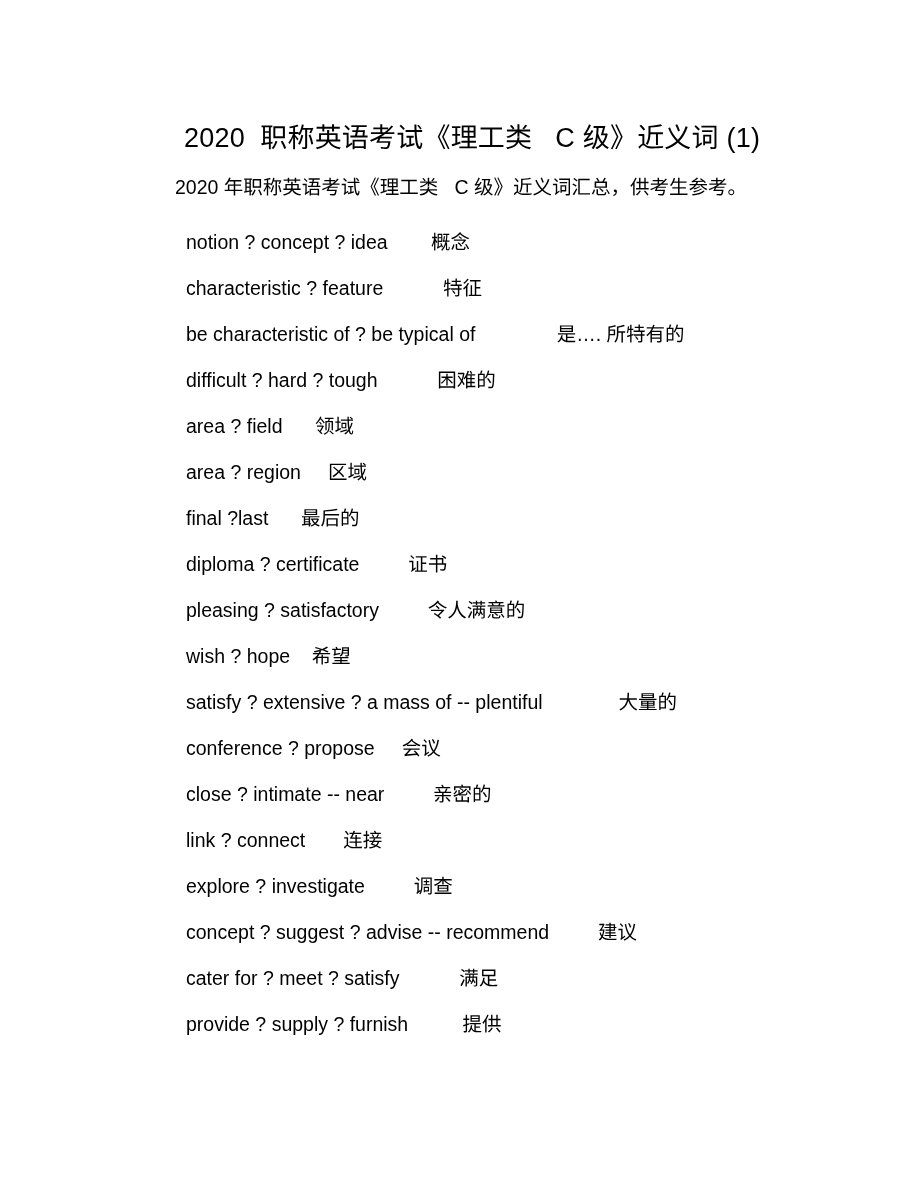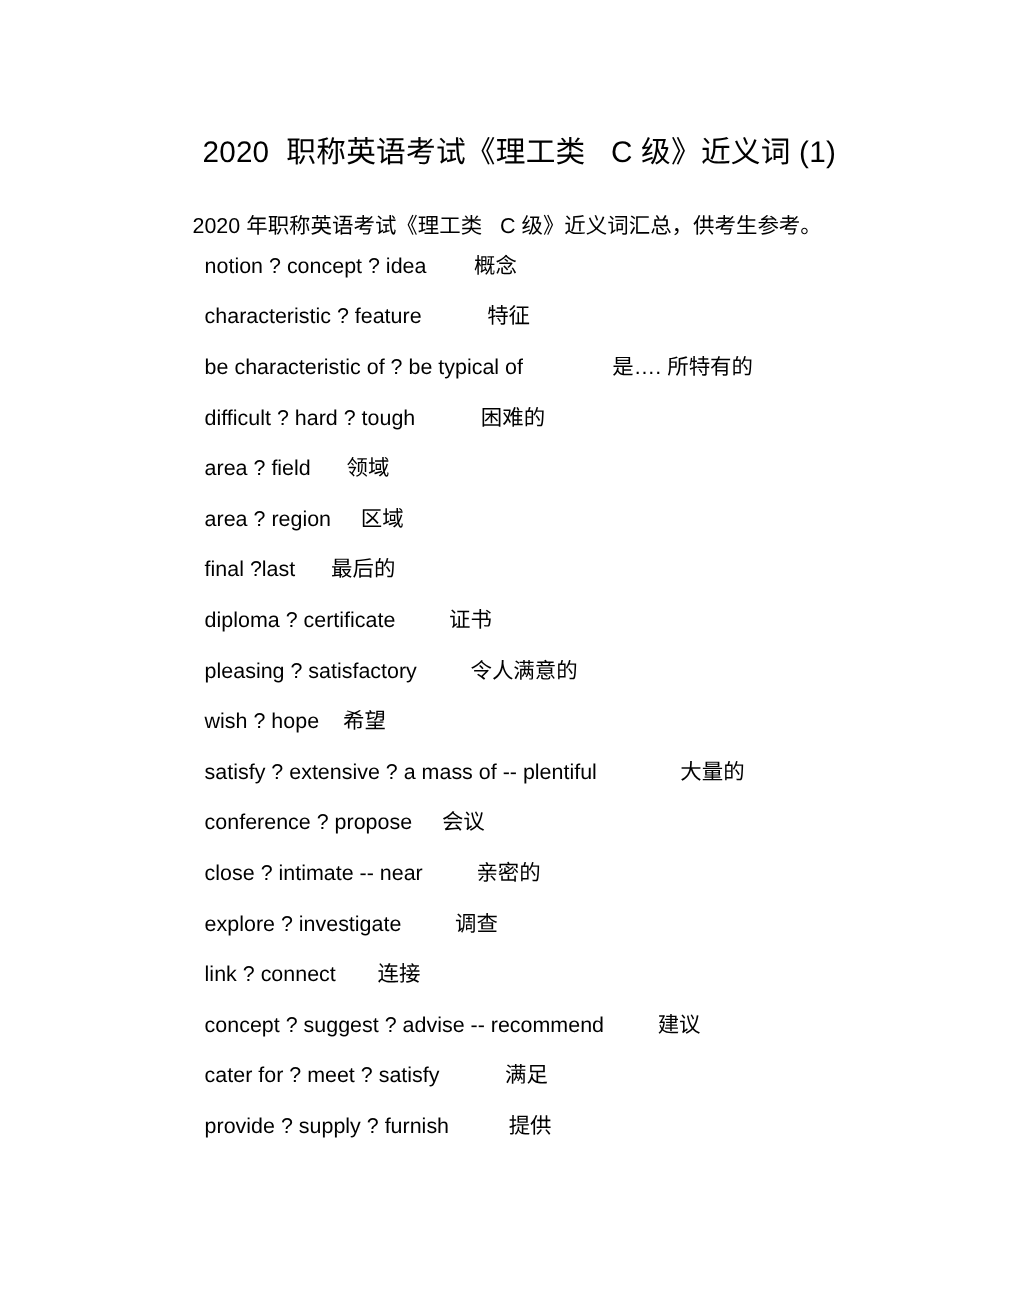--- a/index.html
+++ b/index.html
@@ -37,21 +37,21 @@
     line-height: 40px;
     white-space: pre;
     letter-spacing: 0.2px;
     color: #000000;
   }
 
   
   .doc-subtitle {
     position: absolute;
     left: 175px;
-    top: 190px;
+    top: 171px;
     font-size: 19.5px;
     font-weight: 400;
     line-height: 32px;
     white-space: pre;
     color: #000000;
   }
 
   
   .entry-list {
     position: absolute;
@@ -95,20 +95,20 @@
       <div class="entry-row"><span class="entry-terms">difficult ? hard ? tough</span><span class="entry-gap">           </span><span class="entry-gloss">困难的</span></div>
       <div class="entry-row"><span class="entry-terms">area ? field</span><span class="entry-gap">      </span><span class="entry-gloss">领域</span></div>
       <div class="entry-row"><span class="entry-terms">area ? region</span><span class="entry-gap">     </span><span class="entry-gloss">区域</span></div>
       <div class="entry-row"><span class="entry-terms">final ?last</span><span class="entry-gap">      </span><span class="entry-gloss">最后的</span></div>
       <div class="entry-row"><span class="entry-terms">diploma ? certificate</span><span class="entry-gap">         </span><span class="entry-gloss">证书</span></div>
       <div class="entry-row"><span class="entry-terms">pleasing ? satisfactory</span><span class="entry-gap">         </span><span class="entry-gloss">令人满意的</span></div>
       <div class="entry-row"><span class="entry-terms">wish ? hope</span><span class="entry-gap">    </span><span class="entry-gloss">希望</span></div>
       <div class="entry-row"><span class="entry-terms">satisfy ? extensive ? a mass of -- plentiful</span><span class="entry-gap">              </span><span class="entry-gloss">大量的</span></div>
       <div class="entry-row"><span class="entry-terms">conference ? propose</span><span class="entry-gap">     </span><span class="entry-gloss">会议</span></div>
       <div class="entry-row"><span class="entry-terms">close ? intimate -- near</span><span class="entry-gap">         </span><span class="entry-gloss">亲密的</span></div>
+      <div class="entry-row"><span class="entry-terms">link ? connect</span><span class="entry-gap">       </span><span class="entry-gloss">连接</span></div>
       <div class="entry-row"><span class="entry-terms">explore ? investigate</span><span class="entry-gap">         </span><span class="entry-gloss">调查</span></div>
-      <div class="entry-row"><span class="entry-terms">link ? connect</span><span class="entry-gap">       </span><span class="entry-gloss">连接</span></div>
       <div class="entry-row"><span class="entry-terms">concept ? suggest ? advise -- recommend</span><span class="entry-gap">         </span><span class="entry-gloss">建议</span></div>
       <div class="entry-row"><span class="entry-terms">cater for ? meet ? satisfy</span><span class="entry-gap">           </span><span class="entry-gloss">满足</span></div>
       <div class="entry-row"><span class="entry-terms">provide ? supply ? furnish</span><span class="entry-gap">          </span><span class="entry-gloss">提供</span></div>
     </div>
 
 </div>
 
 </body></html>

